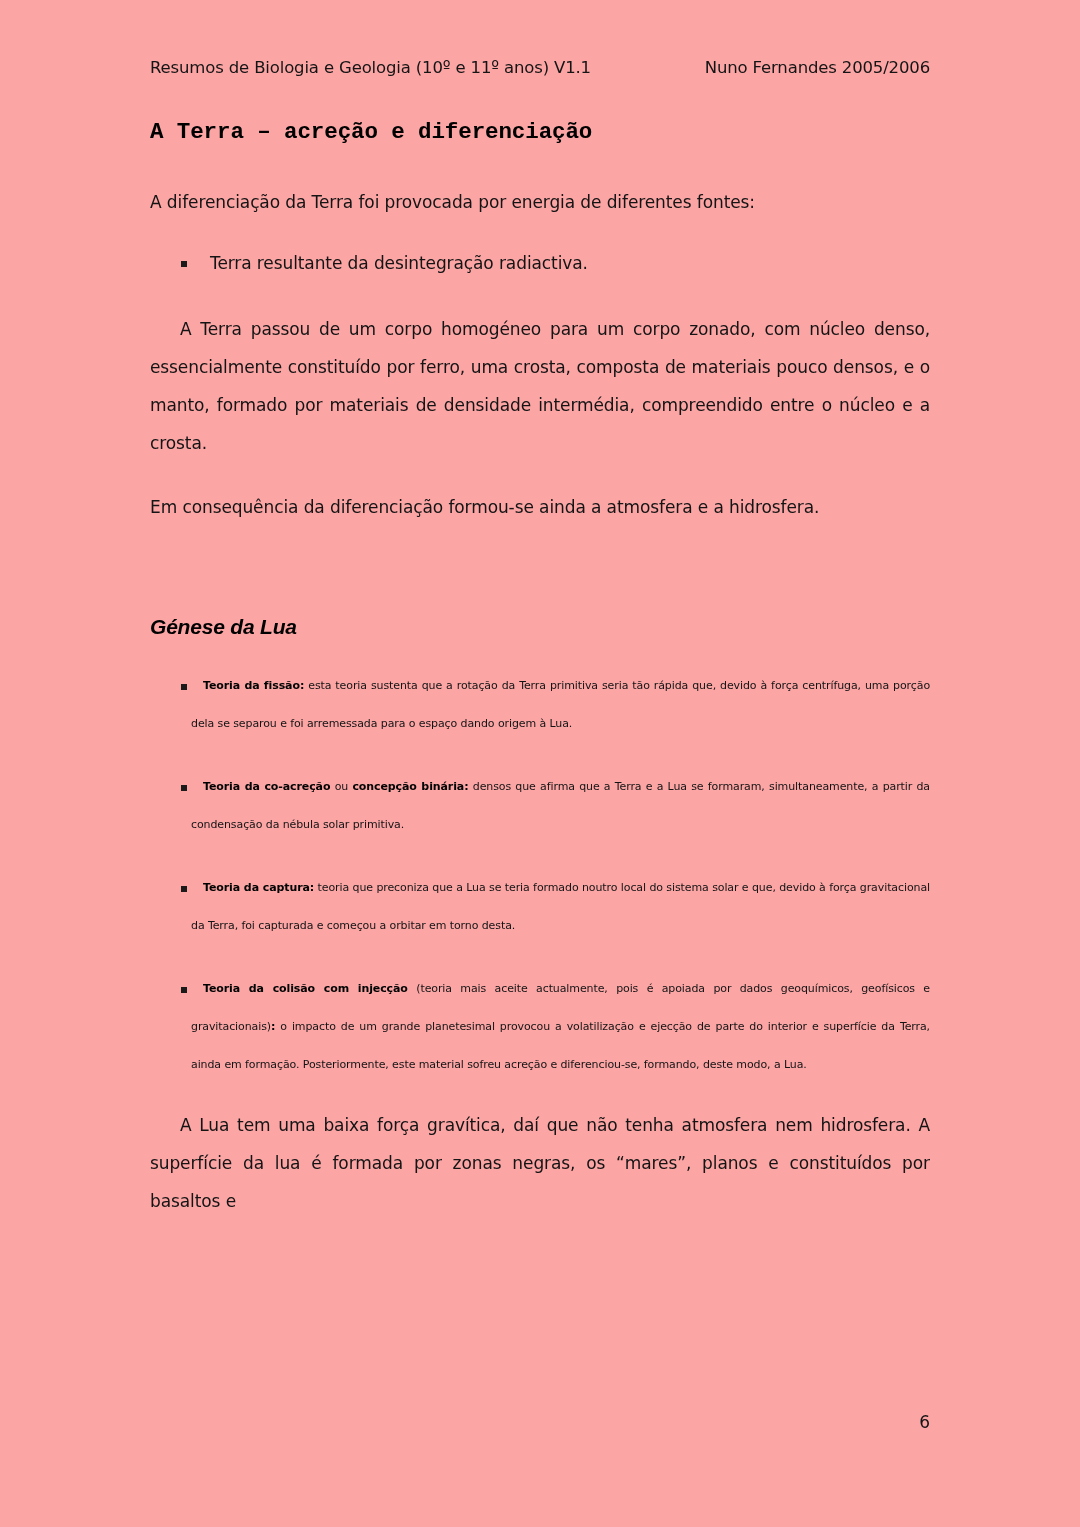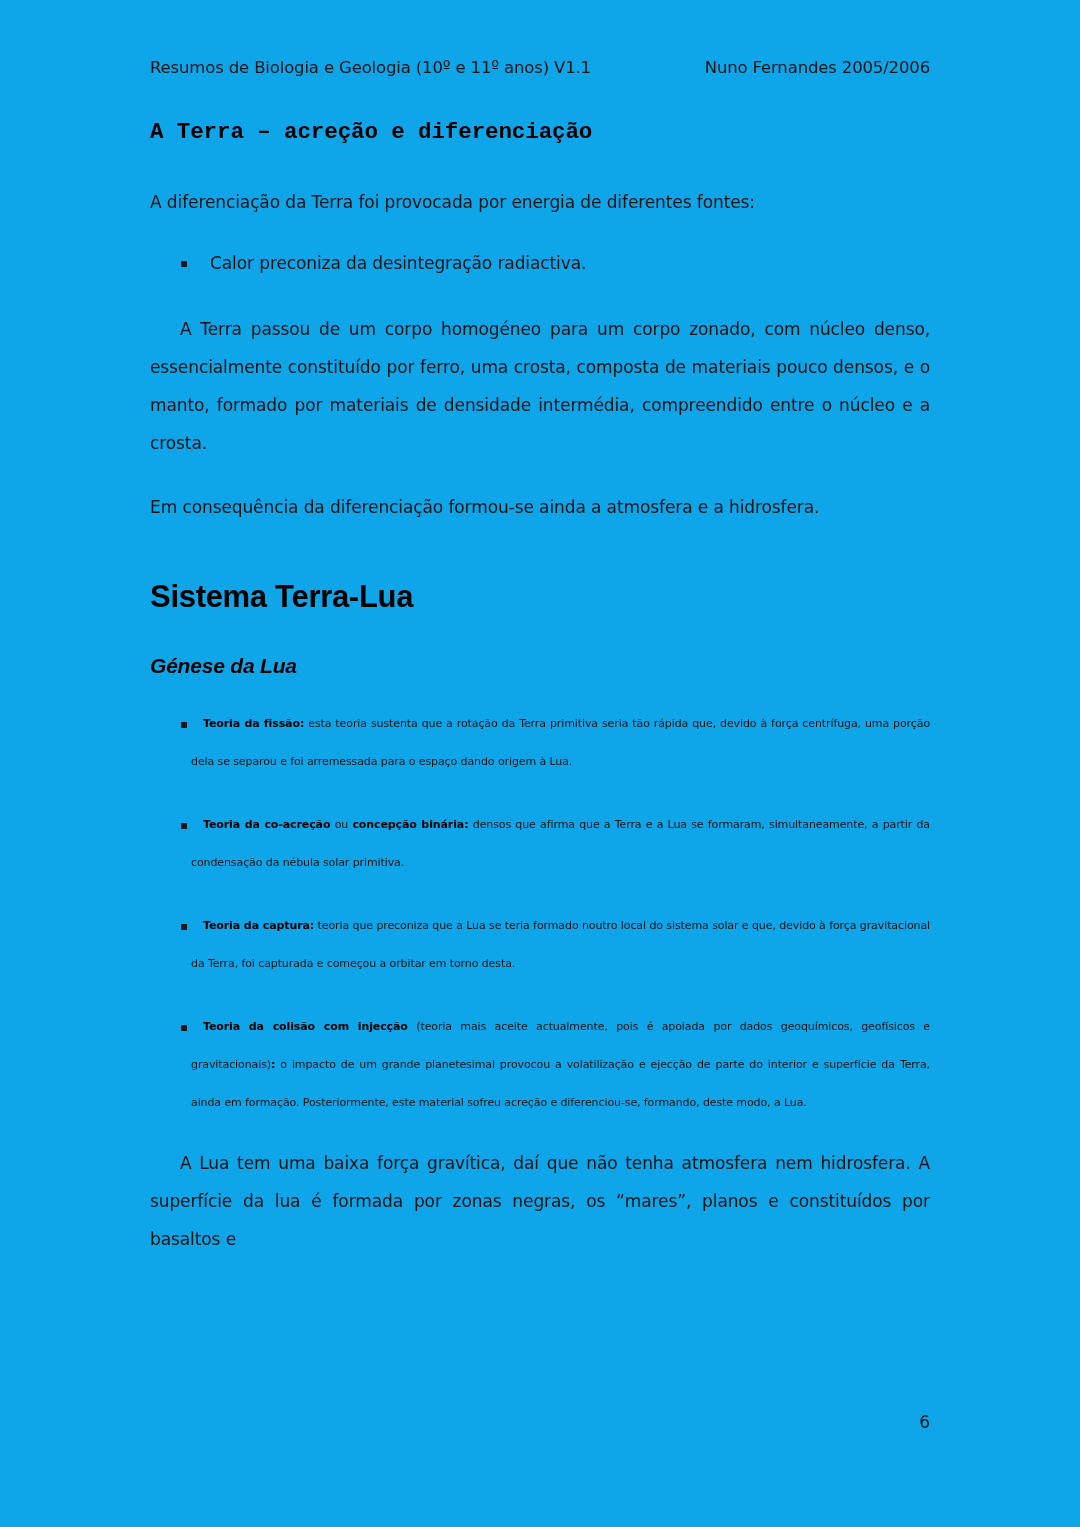--- a/index.html
+++ b/index.html
@@ -5,21 +5,21 @@
 <style>
   html, body {
     margin: 0;
     padding: 0;
     background: #ffffff;
   }
   .page {
     position: relative;
     width: 1080px;
     height: 1527px;
-    background: #0ea5e9;
+    background: #fca5a5;
     margin: 0 auto;
     overflow: hidden;
     font-family: "DejaVu Sans", sans-serif;
     color: #141414;
     -webkit-font-smoothing: antialiased;
   }
 
   
   .page-header {
     position: absolute;
@@ -180,35 +180,34 @@
     <p class="para noindent left">A diferenciação da Terra foi provocada por energia de diferentes fontes:</p>
 
     <div class="sp-26"></div>
 
     <ul class="simple-list">
       <li>
         <span class="sq"></span>
       </li>
       <li>
         <span class="sq"></span>
-        <span>Calor preconiza da desintegração radiactiva.</span>
+        <span>Terra resultante da desintegração radiactiva.</span>
       </li>
     </ul>
 
     <div class="sp-30"></div>
 
     <p class="para indent">A Terra passou de um corpo homogéneo para um corpo zonado, com núcleo denso, essencialmente constituído por ferro, uma crosta, composta de materiais pouco densos, e o manto, formado por materiais de densidade intermédia, compreendido entre o núcleo e a crosta.</p>
 
     <div class="sp-26"></div>
 
     <p class="para noindent left">Em consequência da diferenciação formou-se ainda a atmosfera e a hidrosfera.</p>
 
     <div class="sp-52"></div>
 
-    <h1 class="doc-h1-big">Sistema Terra-Lua</h1>
 
     <div class="sp-36"></div>
 
     <h2 class="doc-h2">Génese da Lua</h2>
 
     <div class="sp-26"></div>
 
     <ul class="theory-list">
       <li>
         <span class="sq"></span><b>Teoria da fissão:</b><span></span><b></b><span> esta teoria sustenta que a rotação da Terra primitiva seria tão rápida que, devido à força centrífuga, uma porção dela se separou e foi arremessada para o espaço dando origem à Lua.</span>

